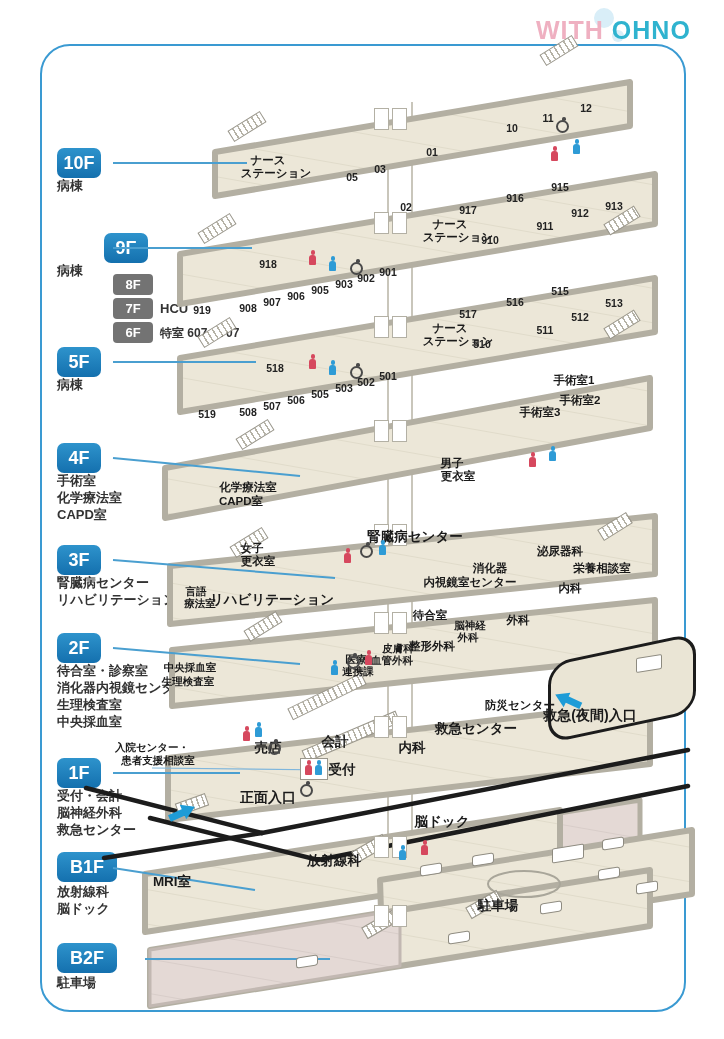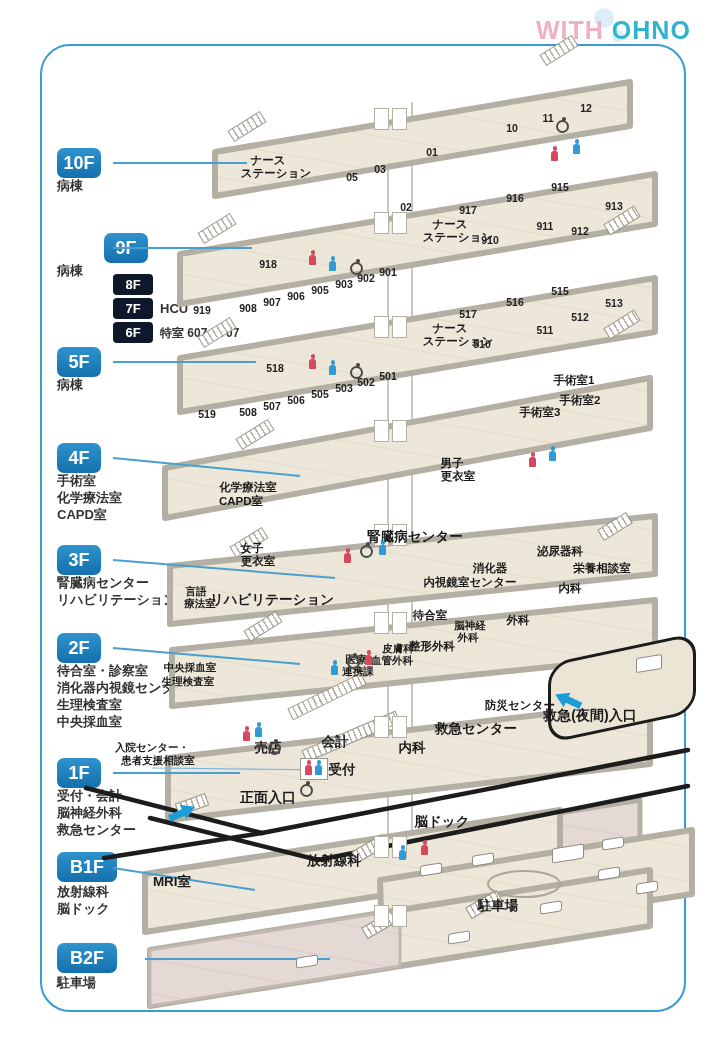--- a/index.html
+++ b/index.html
@@ -13,21 +13,21 @@
   .logo .ohno{color:#2fb3cf;}
   .bub{position:absolute;border-radius:50%;background:#d9eef8;}
   
   .pill{position:absolute;left:64px;top:59px;width:148px;height:33px;background:#2b96d1;
         border-radius:17px;color:#fff;font-size:17px;font-weight:bold;letter-spacing:3px;
         display:flex;align-items:center;justify-content:center;}
   
   .fbox{position:absolute;width:44px;height:30px;border-radius:7px;color:#fff;font-weight:bold;
         font-size:18px;background:linear-gradient(180deg,#2e93cc,#1470ae);
         display:flex;align-items:center;justify-content:center;}
-  .fbox.sm{width:40px;height:21px;font-size:13px;border-radius:4px;background:#0f172a;}
+  .fbox.sm{width:40px;height:21px;font-size:13px;border-radius:4px;background:#737373;}
   .fdesc{position:absolute;font-size:13px;font-weight:bold;color:#333;line-height:17px;white-space:nowrap;}
   .fnote{position:absolute;font-size:13px;font-weight:bold;color:#333;white-space:nowrap;}
   
   .lb{position:absolute;transform:translate(-50%,-50%);font-size:11.5px;font-weight:bold;
       color:#1a1a1a;white-space:nowrap;z-index:6;}
   .lb.big{font-size:13.5px;}
   .lb.ent{font-size:14px;}
   .rn{position:absolute;transform:translate(-50%,-50%);font-size:10.5px;font-weight:600;color:#222;
       white-space:nowrap;z-index:6;}
   
@@ -266,21 +266,21 @@
     <span class="rn" style="left: 320px; top: 290px;">905</span>
     <span class="rn" style="left: 344px; top: 284px;">903</span>
     <span class="rn" style="left: 366px; top: 278px;">902</span>
     <span class="rn" style="left: 388px; top: 272px;">901</span>
     <span class="rn" style="left: 202px; top: 310px;">919</span>
     <span class="rn" style="left: 268px; top: 264px;">918</span>
     <span class="rn" style="left: 468px; top: 210px;">917</span>
     <span class="rn" style="left: 515px; top: 198px;">916</span>
     <span class="rn" style="left: 560px; top: 187px;">915</span>
     <span class="rn" style="left: 614px; top: 206px;">913</span>
-    <span class="rn" style="left: 580px; top: 231px; text-align: center;">912</span>
+    <span class="rn" style="left: 580px; top: 213px; text-align: center;">912</span>
     <span class="rn" style="left: 545px; top: 226px;">911</span>
     <span class="rn" style="left: 490px; top: 240px;">910</span>
     <span class="rn" style="left: 248px; top: 412px;">508</span>
     <span class="rn" style="left: 272px; top: 406px;">507</span>
     <span class="rn" style="left: 296px; top: 400px;">506</span>
     <span class="rn" style="left: 320px; top: 394px;">505</span>
     <span class="rn" style="left: 344px; top: 388px;">503</span>
     <span class="rn" style="left: 366px; top: 382px;">502</span>
     <span class="rn" style="left: 388px; top: 376px;">501</span>
     <span class="rn" style="left: 207px; top: 414px;">519</span>

